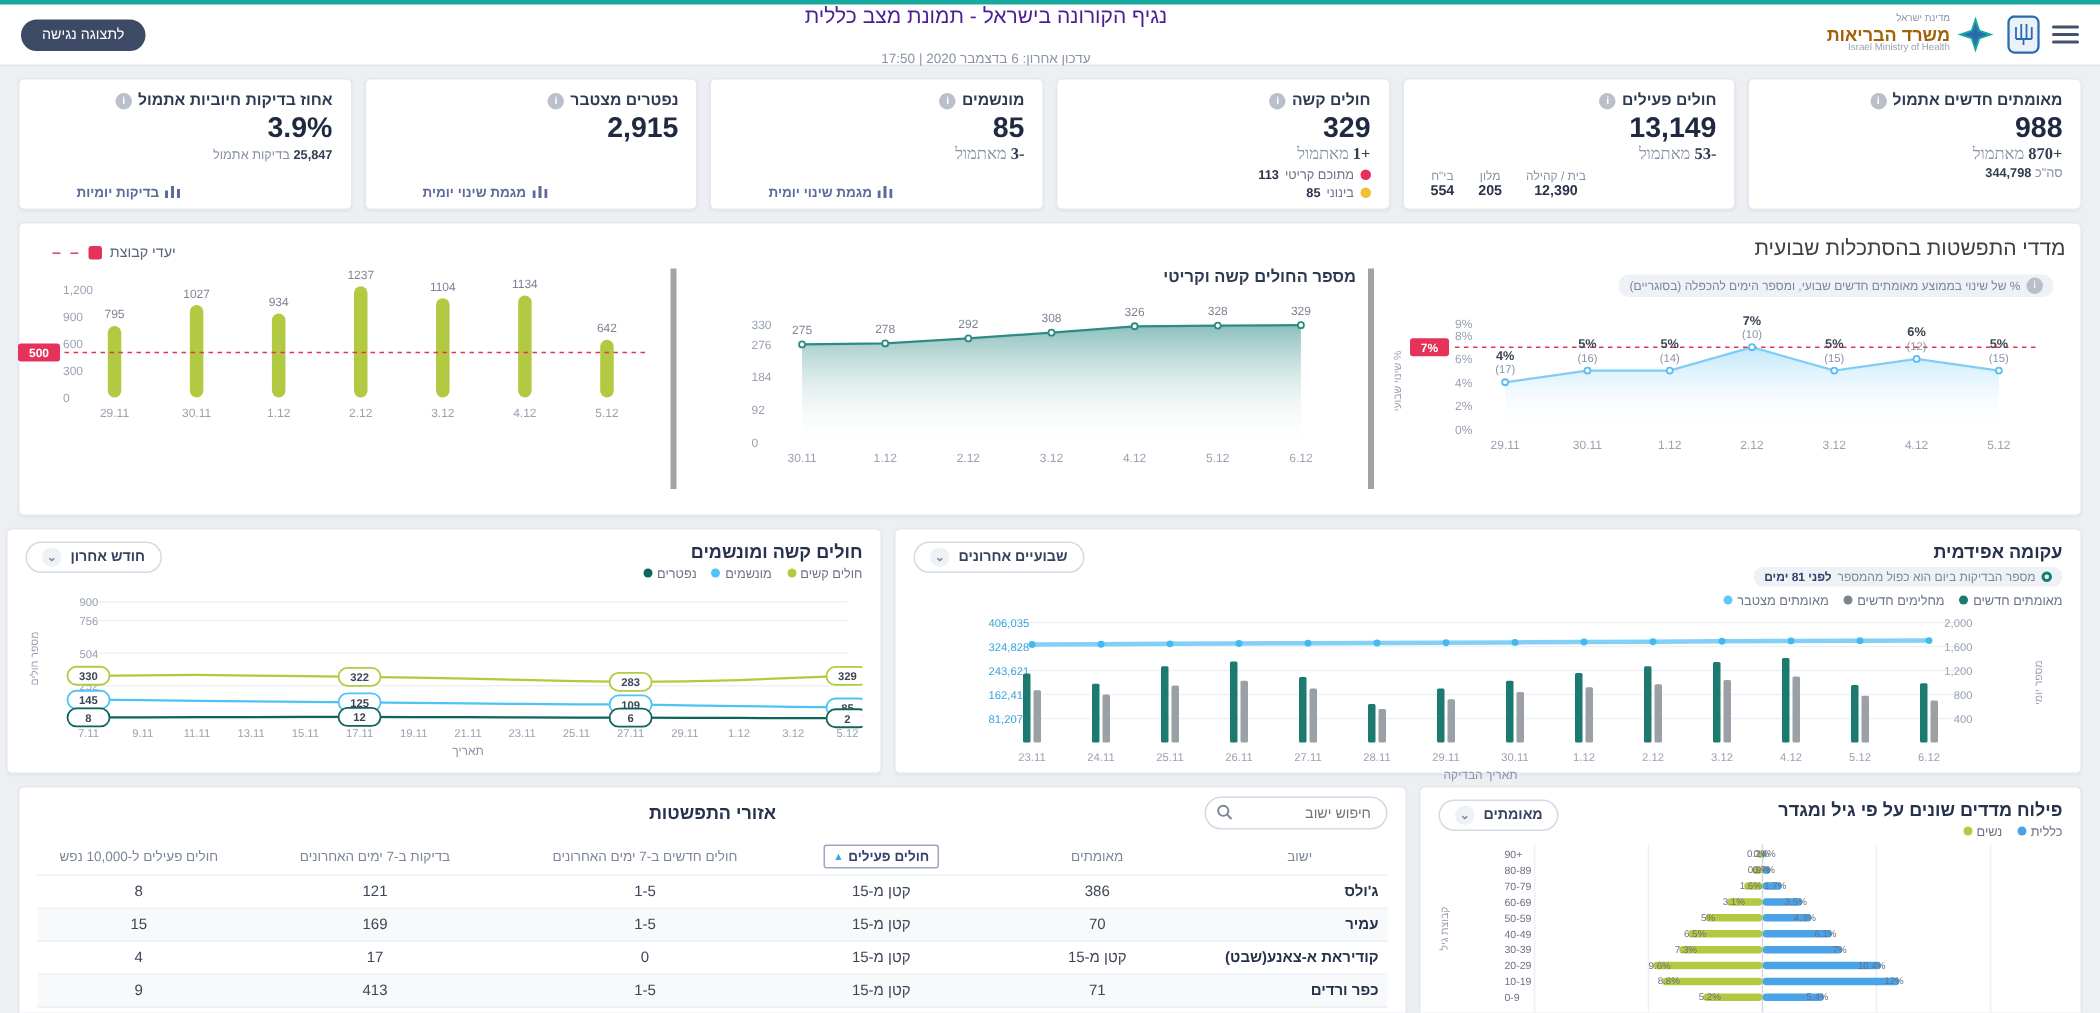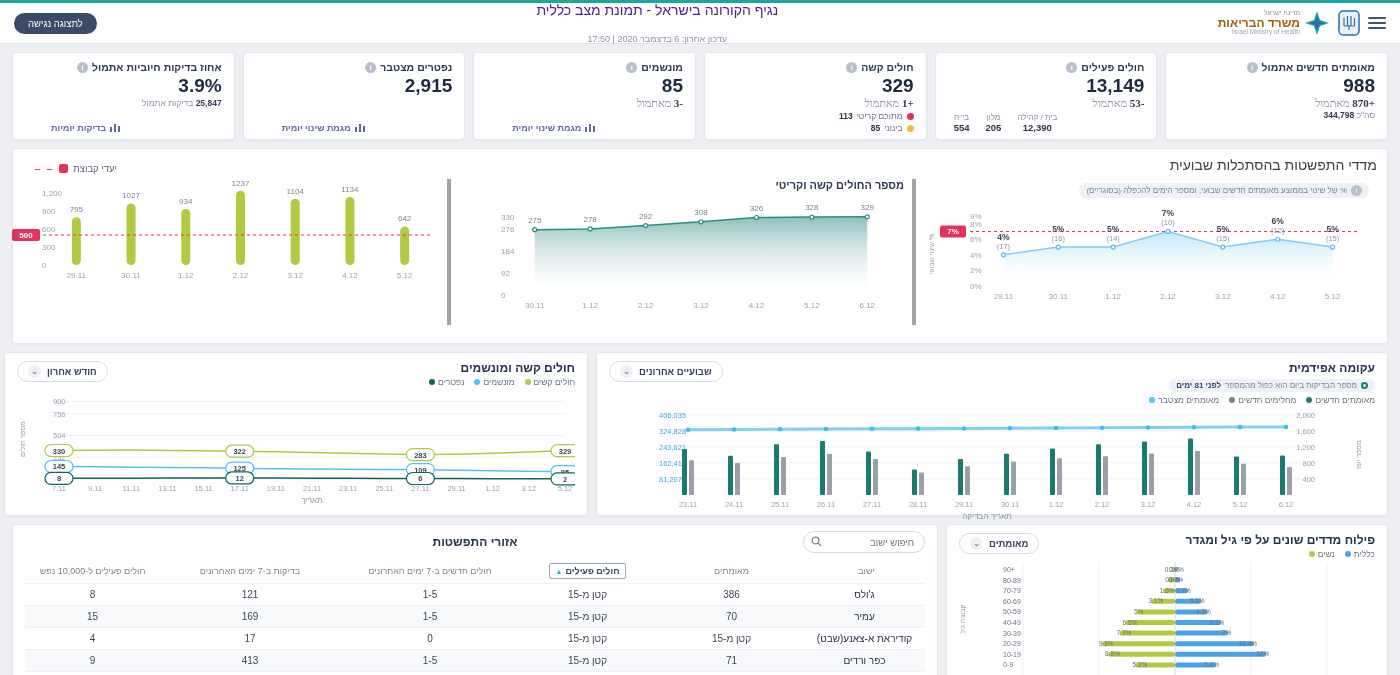--- a/index.html
+++ b/index.html
@@ -87,21 +87,21 @@
   .search-box{position:relative;width:122px;}
   .search-box input{width:122px;height:22px;border:1px solid #d4dae2;border-radius:12px;font-size:9.5px;
         font-family:inherit;color:#35425e;padding:0 10px 0 24px;direction:rtl;outline:none;}
   .search-box svg{position:absolute;left:8px;top:5px;}
   table{width:100%;border-collapse:collapse;margin-top:6px;}
   th{font-size:9px;color:#7c8698;font-weight:normal;padding:4px 2px;text-align:center;}
   th.sorted .sort-box{display:inline-flex;align-items:center;gap:3px;border:1px solid #9aa7c0;
       border-radius:2px;padding:2px 6px;color:#33436b;font-weight:bold;}
   .sort-arrow{color:#3aa7de;font-size:7px;}
   td{font-size:10px;color:#3d4657;text-align:center;padding:5px 2px;border-top:1px solid #eef1f5;}
-  td.loc{font-weight:normal;color:#26324b;padding-right:6px;}
+  td.loc{text-align:right;font-weight:bold;color:#26324b;padding-right:6px;}
   tbody tr:nth-child(even){background:#f7f9fb;}
   tbody tr{cursor:pointer;}
   .tiny-bars{display:inline-block;}
 </style>
 </head>
 <body>
 
 <div class="page">
 
   <header>

